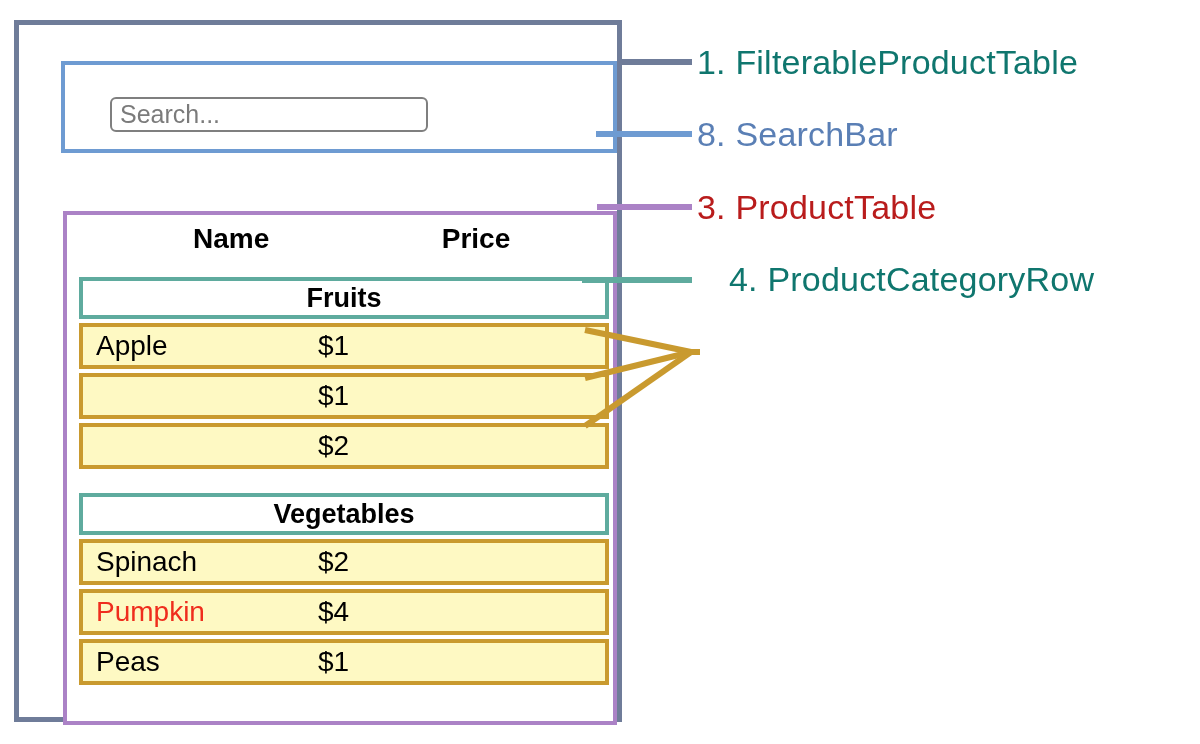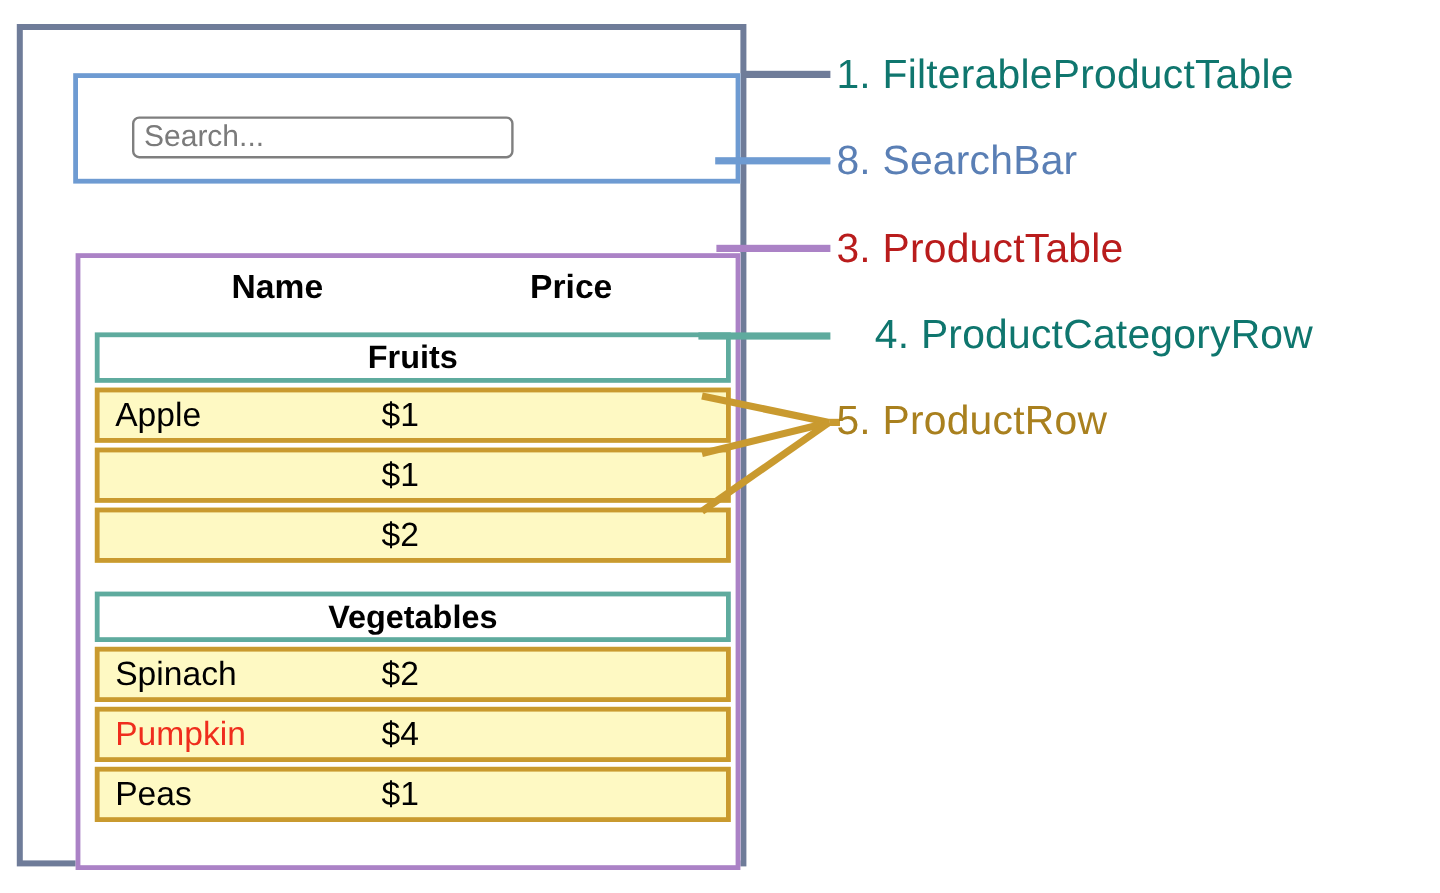--- a/index.html
+++ b/index.html
@@ -269,15 +269,14 @@
       <path d="M 25 78 L 131 52"></path>
       <path d="M 25 126 L 131 52"></path>
       <path d="M 131 52 L 140 52"></path>
     </g>
   </svg>
 
   <div class="legend-item legend-1">1. FilterableProductTable</div>
   <div class="legend-item legend-2">8. SearchBar</div>
   <div class="legend-item legend-3">3. ProductTable</div>
   <div class="legend-item legend-4">4. ProductCategoryRow</div>
-  <div class="legend-item legend-5">5. ProductRow</div>
 
 </div>
 
 </body></html>

